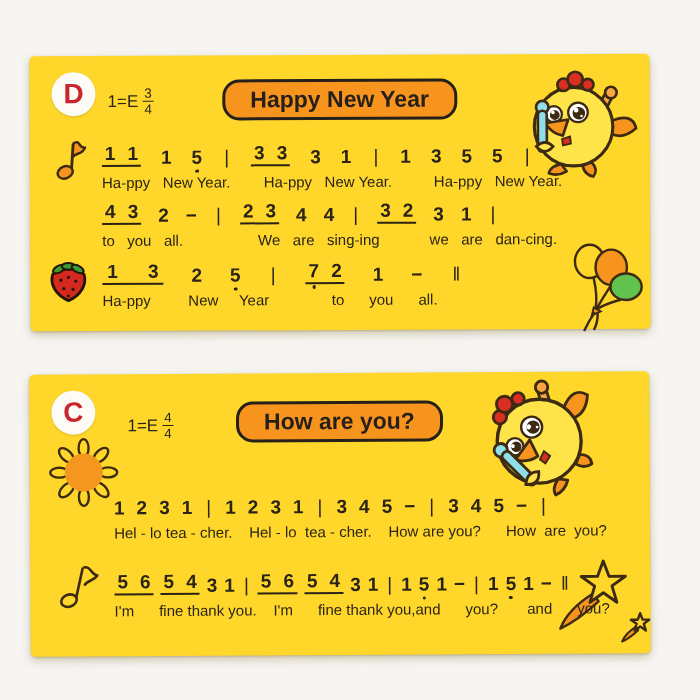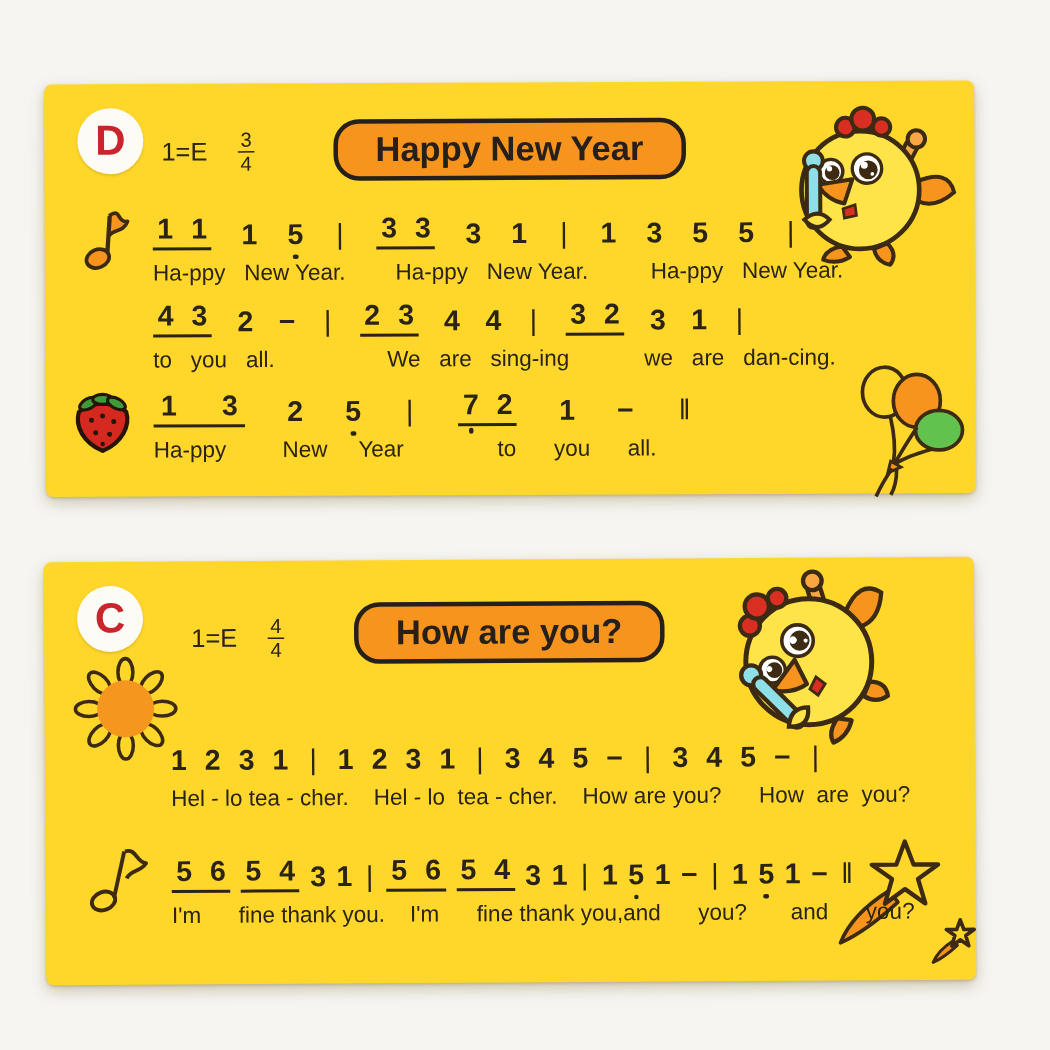--- a/index.html
+++ b/index.html
@@ -15,21 +15,21 @@
   }
   .card-d{top:55px;height:275px;transform:rotate(-.25deg)}
   .card-c{top:373px;height:282px;transform:rotate(-.35deg)}
 
   .badge{
     position:absolute;left:22px;top:16px;width:44px;height:44px;border-radius:50%;
     background:#fcfbf5;display:flex;align-items:center;justify-content:center;
     font-size:28px;font-weight:bold;color:#c9252c;
     box-shadow:0 1px 2px rgba(120,95,10,.25);
   }
-  .keysig{position:absolute;display:flex;align-items:center;gap:20px;font-size:17px}
+  .keysig{position:absolute;display:flex;align-items:center;gap:4px;font-size:17px}
   .card-d .keysig{left:78px;top:30px}
   .card-c .keysig{left:98px;top:36px}
   .frac{display:flex;flex-direction:column;align-items:center;font-size:13.5px;line-height:1.12}
   .frac .num{border-bottom:1.6px solid #2b2316;padding:0 2px}
   .frac .den{padding:0 2px}
 
   .pill{
     position:absolute;left:50%;transform:translateX(-50%);
     background:#f7941e;border:3.5px solid #27201a;border-radius:17px;
     padding:4px 25px;font-size:23px;font-weight:bold;color:#27201a;white-space:nowrap;

